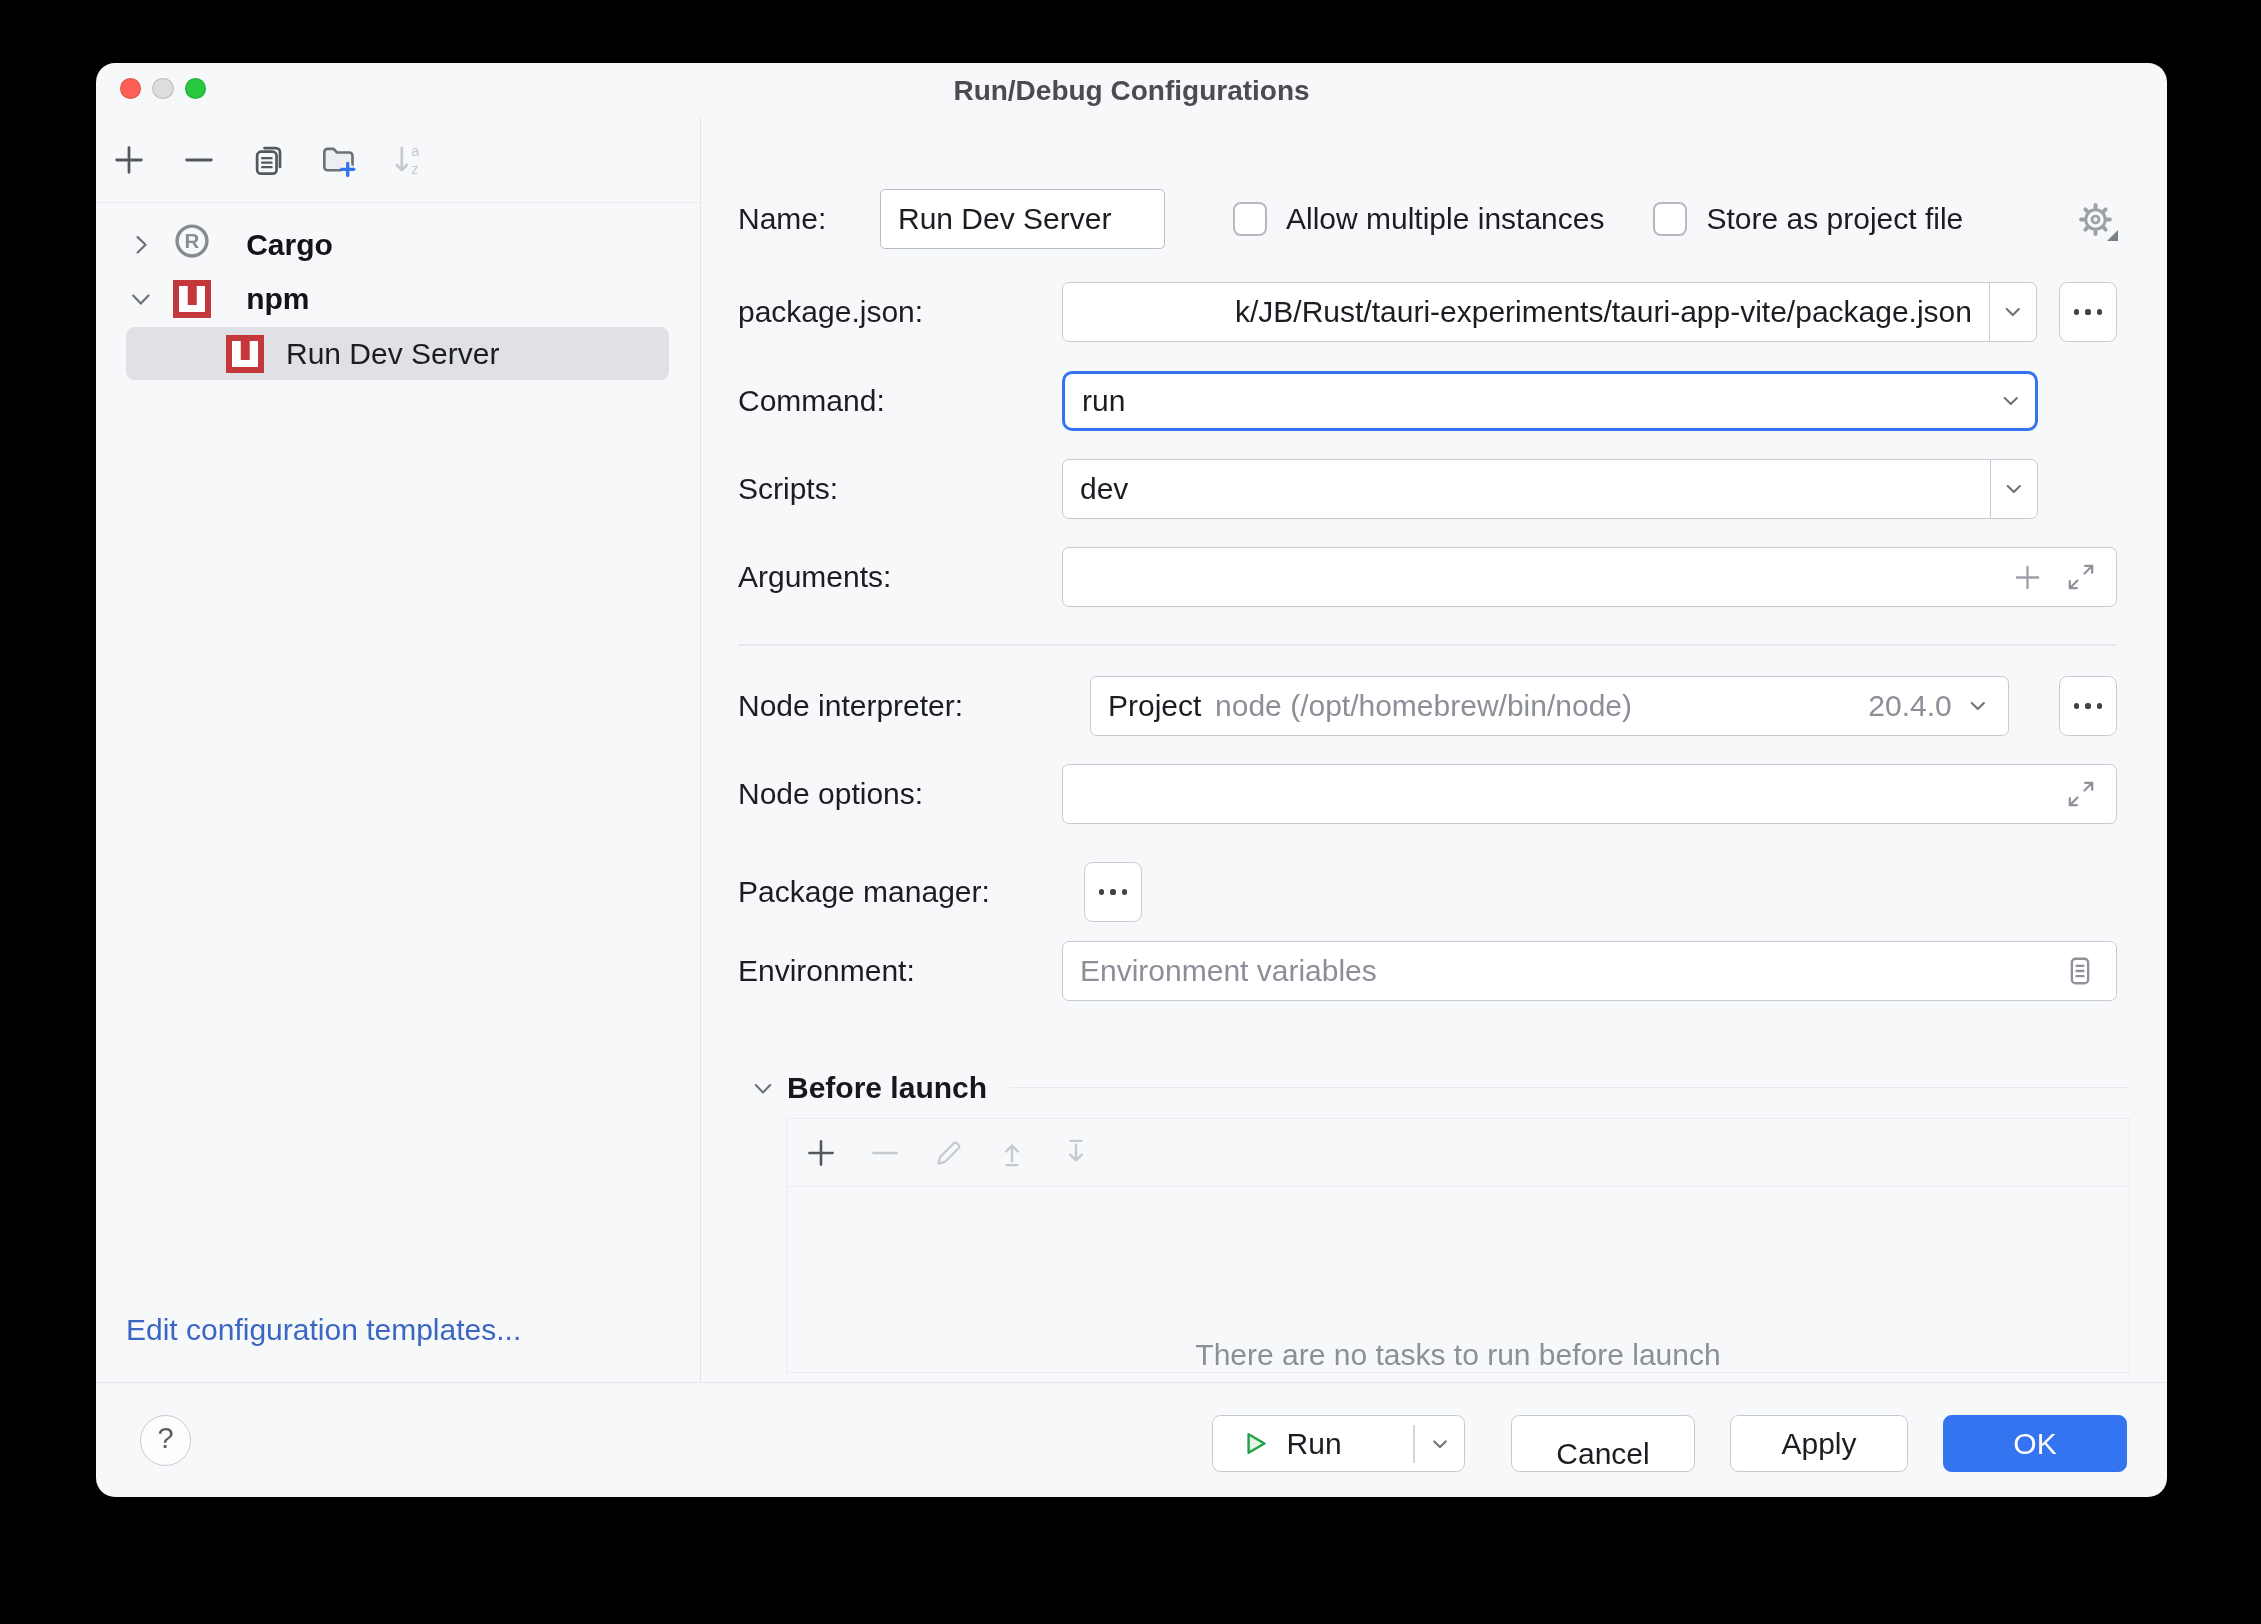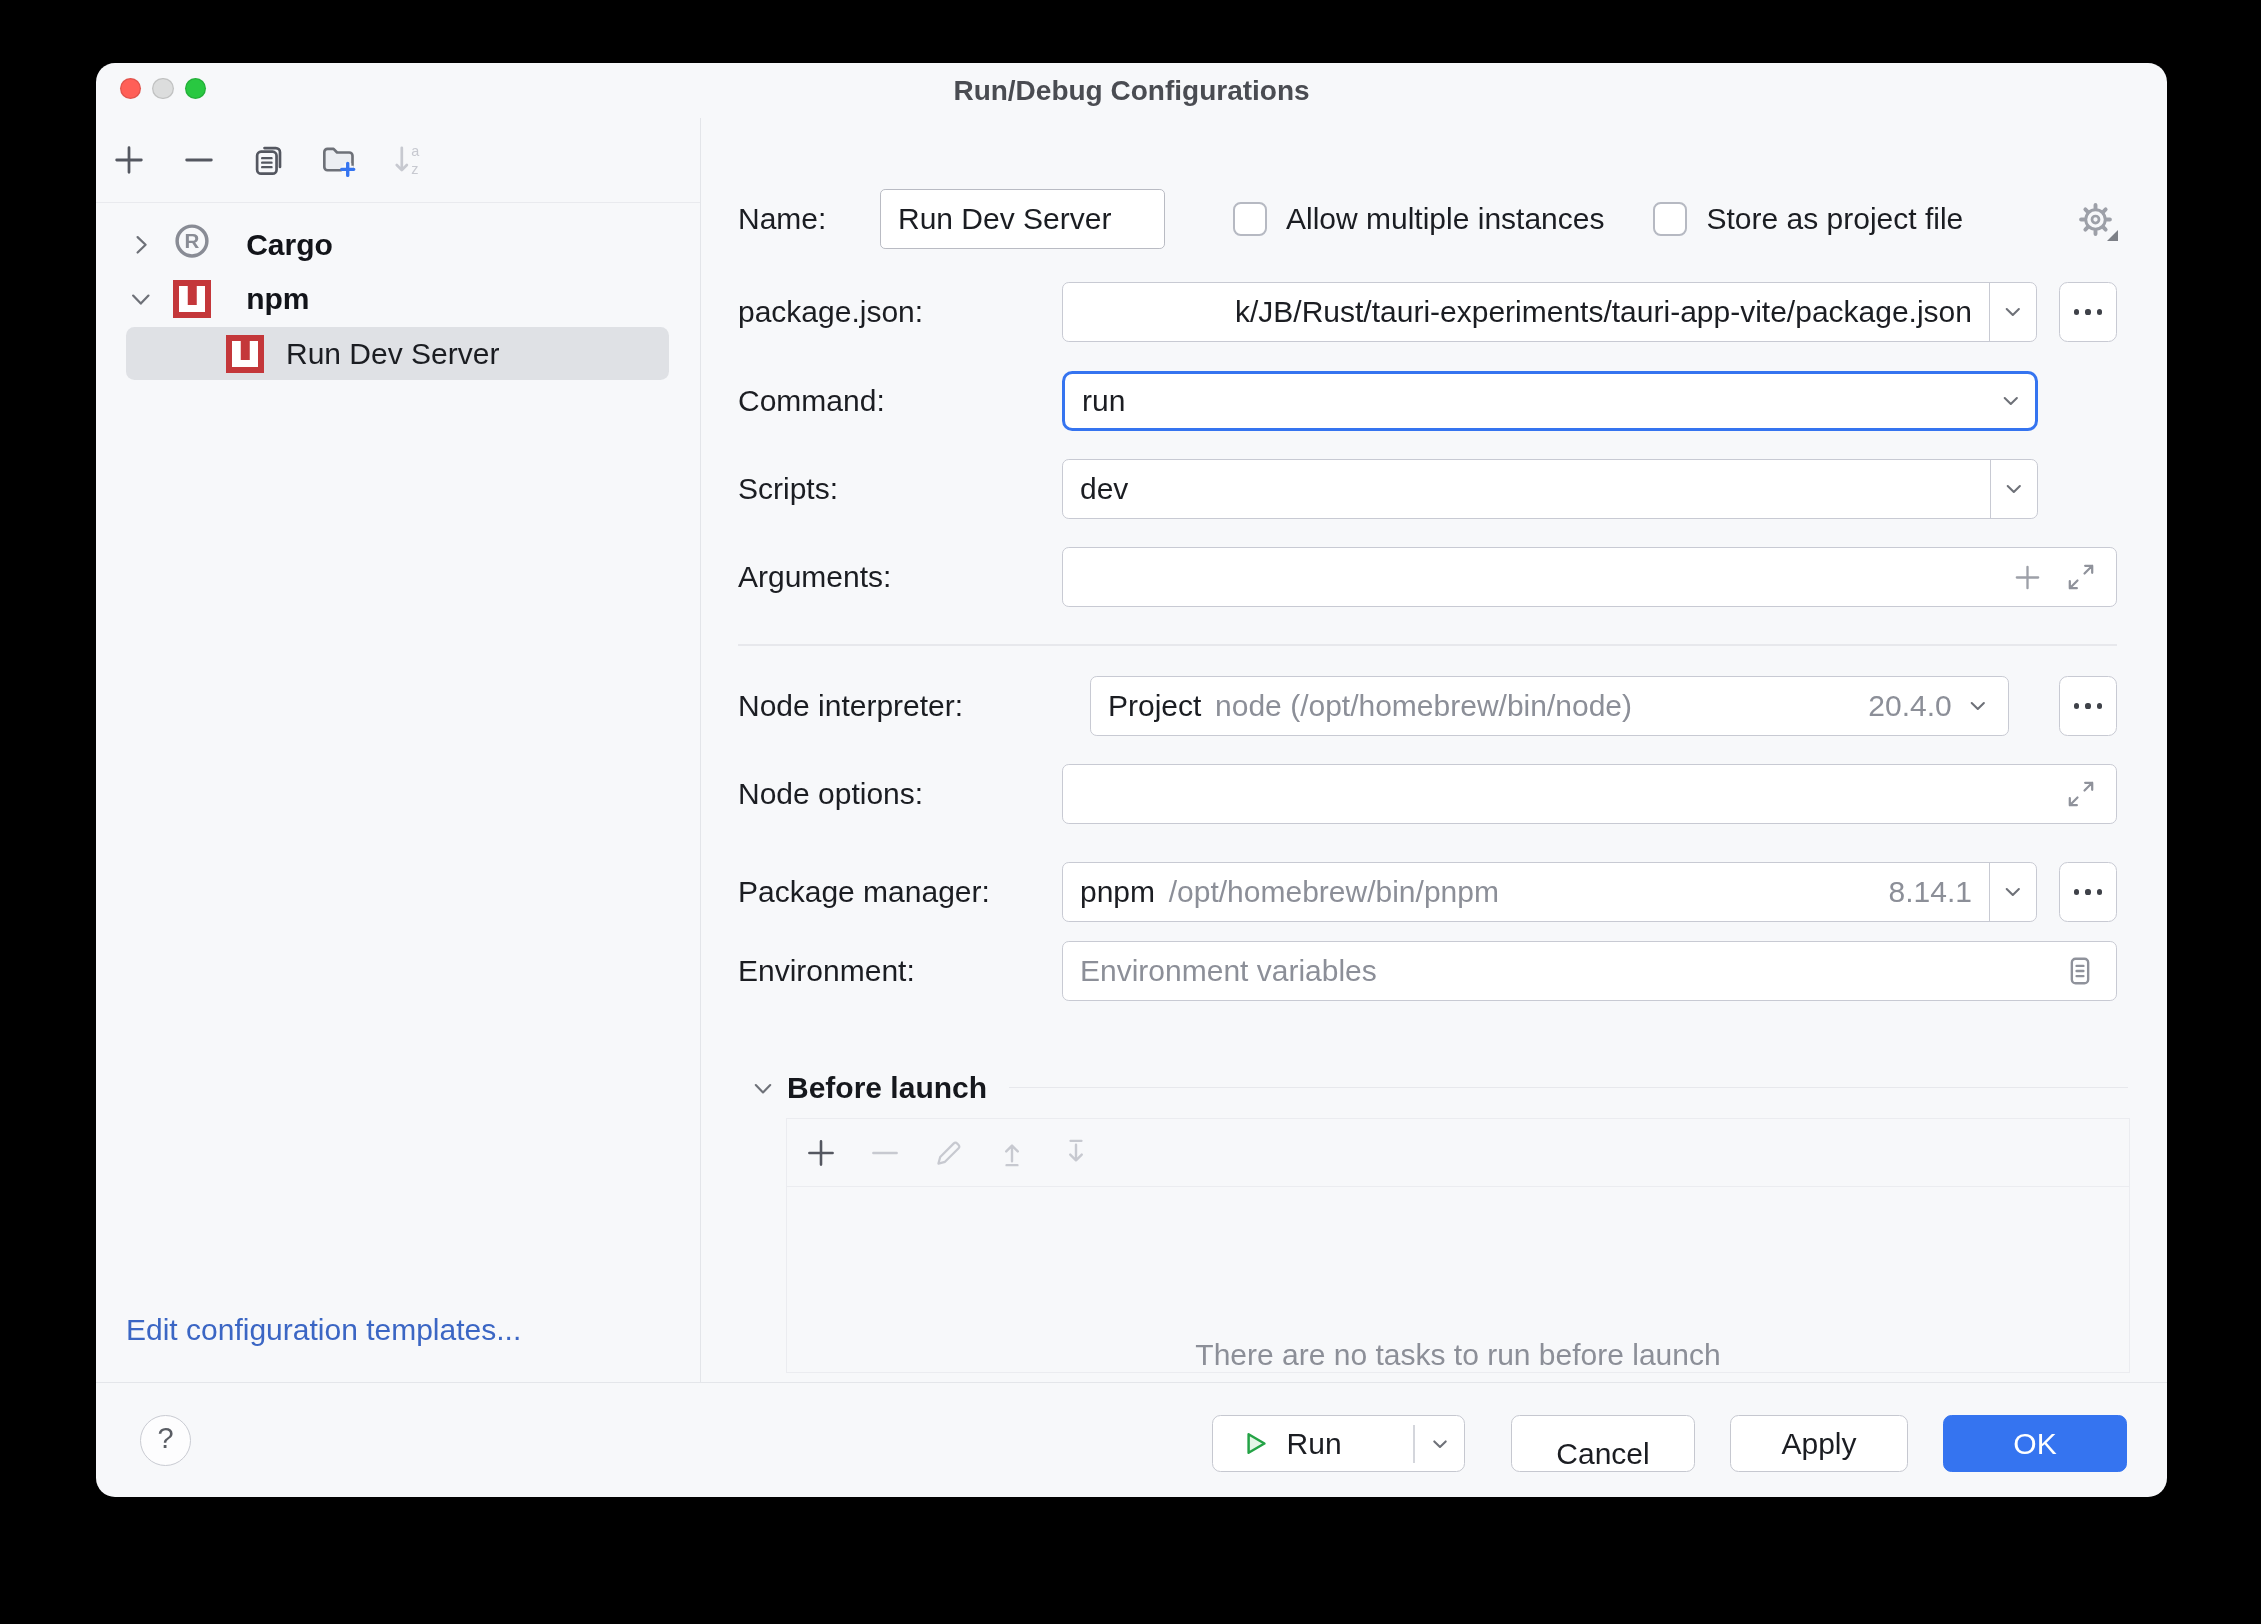--- a/index.html
+++ b/index.html
@@ -319,33 +319,20 @@
                   <path d="M12.2 7.8L17 3M12.6 3H17v4.4M7.8 12.2L3 17M3 12.6V17h4.4"></path>
                 </g>
               </svg>
           </span>
         </div>
       </div>
     </div>
 
     <div class="row row-pm">
       <span class="flabel">Package manager:</span>
-      <div class="combo w-mid">
-        <div class="combo-main">
-          <span class="val">pnpm</span>
-          <span class="gray ml16">/opt/homebrew/bin/pnpm</span>
-          <span class="spacer"></span>
-          <span class="gray">8.14.1</span>
-        </div>
-        <div class="combo-sect">
-          <svg class="ic c-mid" width="25.6" height="25.6" viewBox="0 0 16 16">
-              <path d="M4.2 6.3L8 10l3.8-3.7" fill="none" stroke="currentColor" stroke-width="1.3" stroke-linecap="round" stroke-linejoin="round"></path>
-            </svg>
-        </div>
-      </div>
       <button class="browse-btn">
         <span style="display:flex;gap:6px">
             <span class="dot"></span>
             <span class="dot"></span>
             <span class="dot"></span>
           </span>
       </button>
     </div>
 
     <div class="row row-env">

